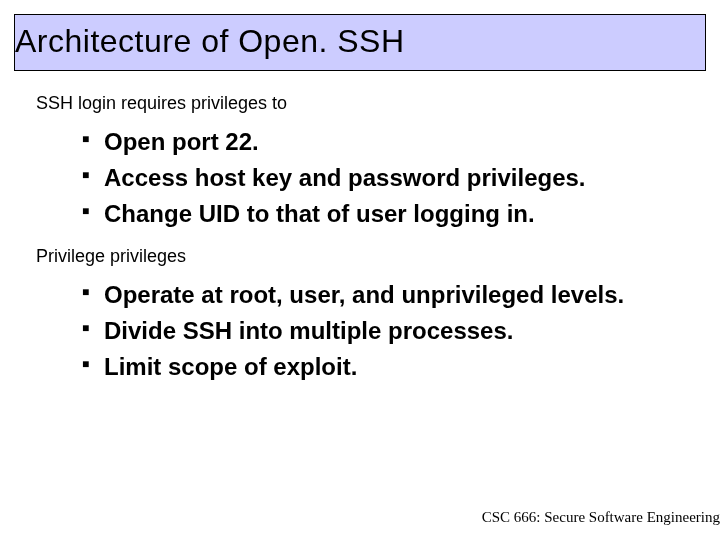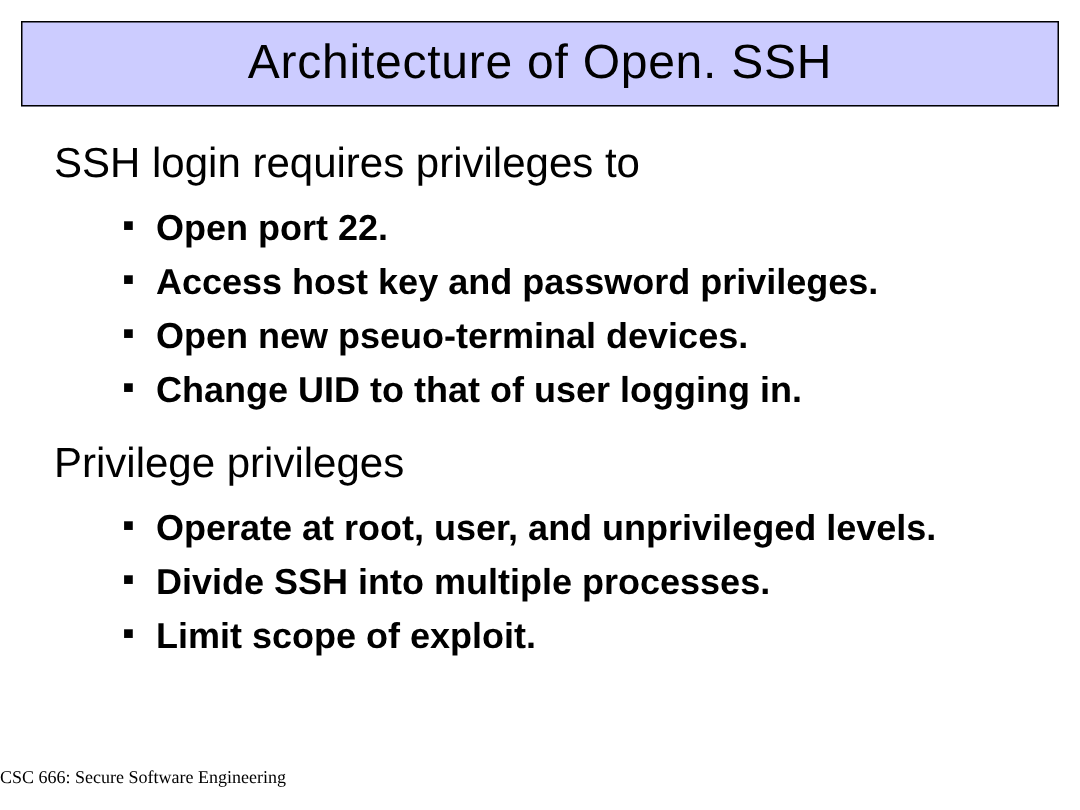--- a/index.html
+++ b/index.html
@@ -9,33 +9,33 @@
     background: #ffffff;
     font-family: Arial, Helvetica, sans-serif;
     color: #000;
     position: relative;
     overflow: hidden;
   }
   .title-bar {
     margin: 14px 14px 0 14px;
     border: 1px solid #000;
     background: #ccccff;
-    text-align: center;
+    text-align: left;
     padding: 8px 0 10px 0;
   }
   .title-bar h1 {
     font-size: 32px;
     font-weight: normal;
     letter-spacing: 0.5px;
   }
   .content {
     padding: 18px 36px 0 36px;
   }
   .section-heading {
-    font-size: 28px;
+    font-size: 18px;
     font-weight: normal;
     margin-bottom: 10px;
     margin-top: 4px;
   }
   .section-heading.second {
     margin-top: 14px;
   }
   ul.bullets {
     list-style: none;
     padding-left: 46px;
@@ -54,39 +54,38 @@
     left: 0;
     top: 6px;
     font-size: 12px;
     color: #000;
   }
   .footer {
     position: absolute;
     bottom: 14px;
     left: 0;
     right: 0;
-    text-align: left;
+    text-align: right;
     font-family: "Times New Roman", Times, serif;
-    font-size: 12px;
+    font-size: 15px;
   }
 </style>
 </head>
 <body>
 
 <div class="title-bar">
   <h1>Architecture of Open. SSH</h1>
 </div>
 
 <div class="content">
 
   <div class="section-heading">SSH login requires privileges to</div>
   <ul class="bullets">
     <li>Open port 22.</li>
     <li>Access host key and password privileges.</li>
-    <li>Open new pseuo-terminal devices.</li>
     <li>Change UID to that of user logging in.</li>
   </ul>
 
   <div class="section-heading second">Privilege privileges</div>
   <ul class="bullets">
     <li>Operate at root, user, and unprivileged levels.</li>
     <li>Divide SSH into multiple processes.</li>
     <li>Limit scope of exploit.</li>
   </ul>
 

